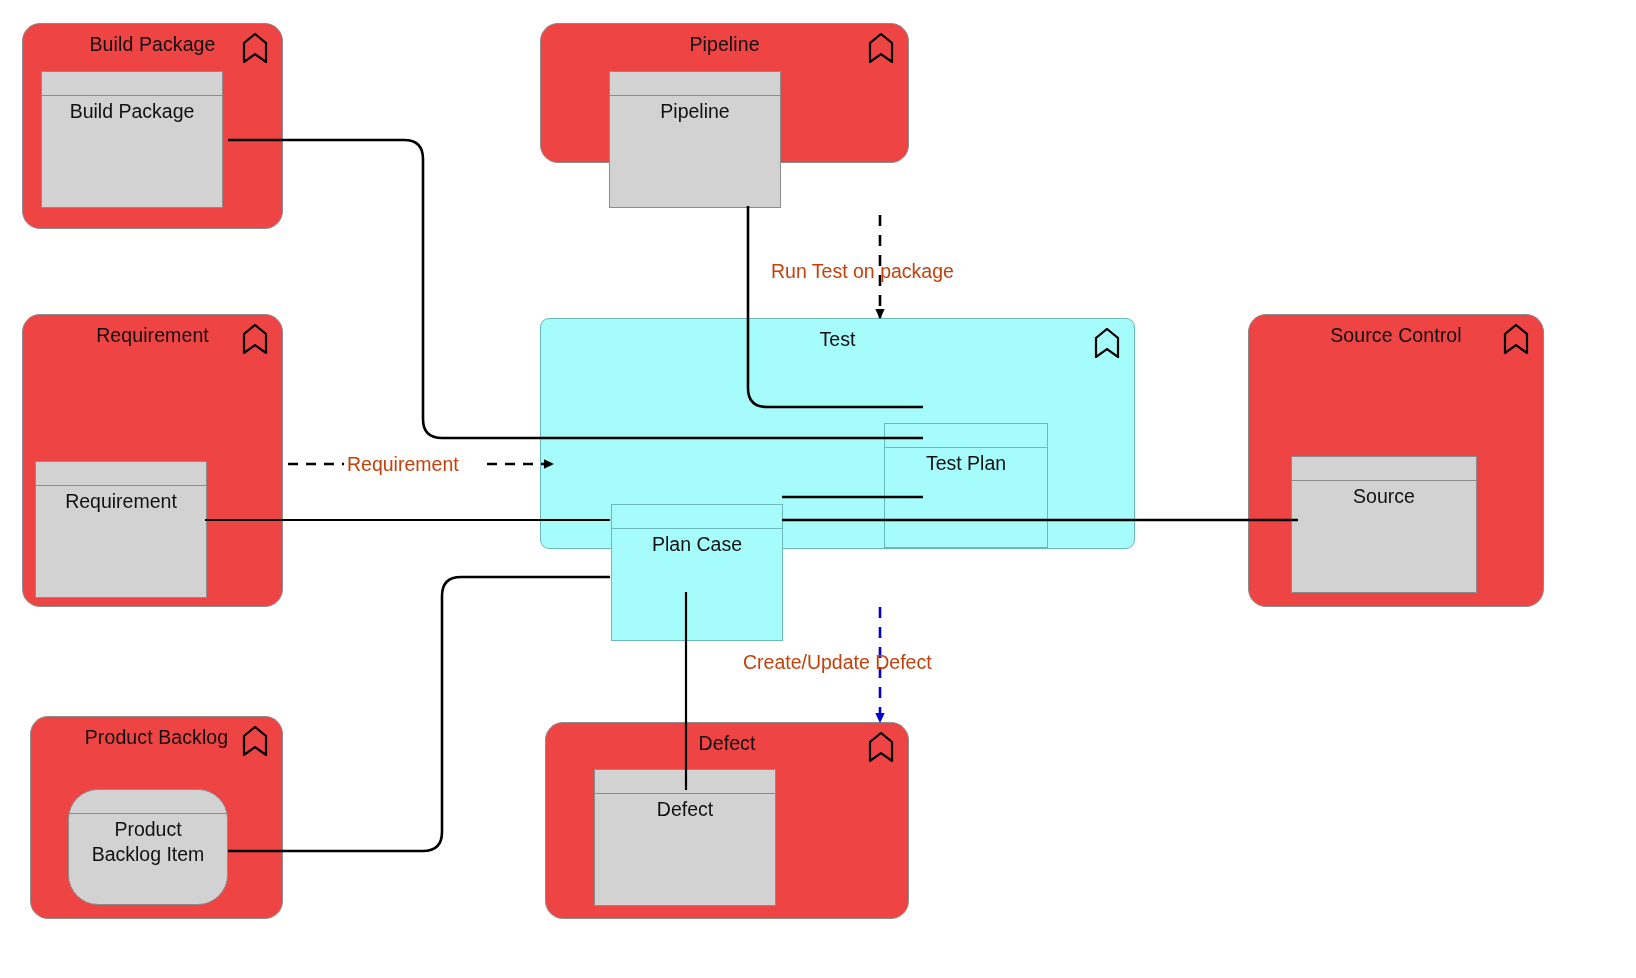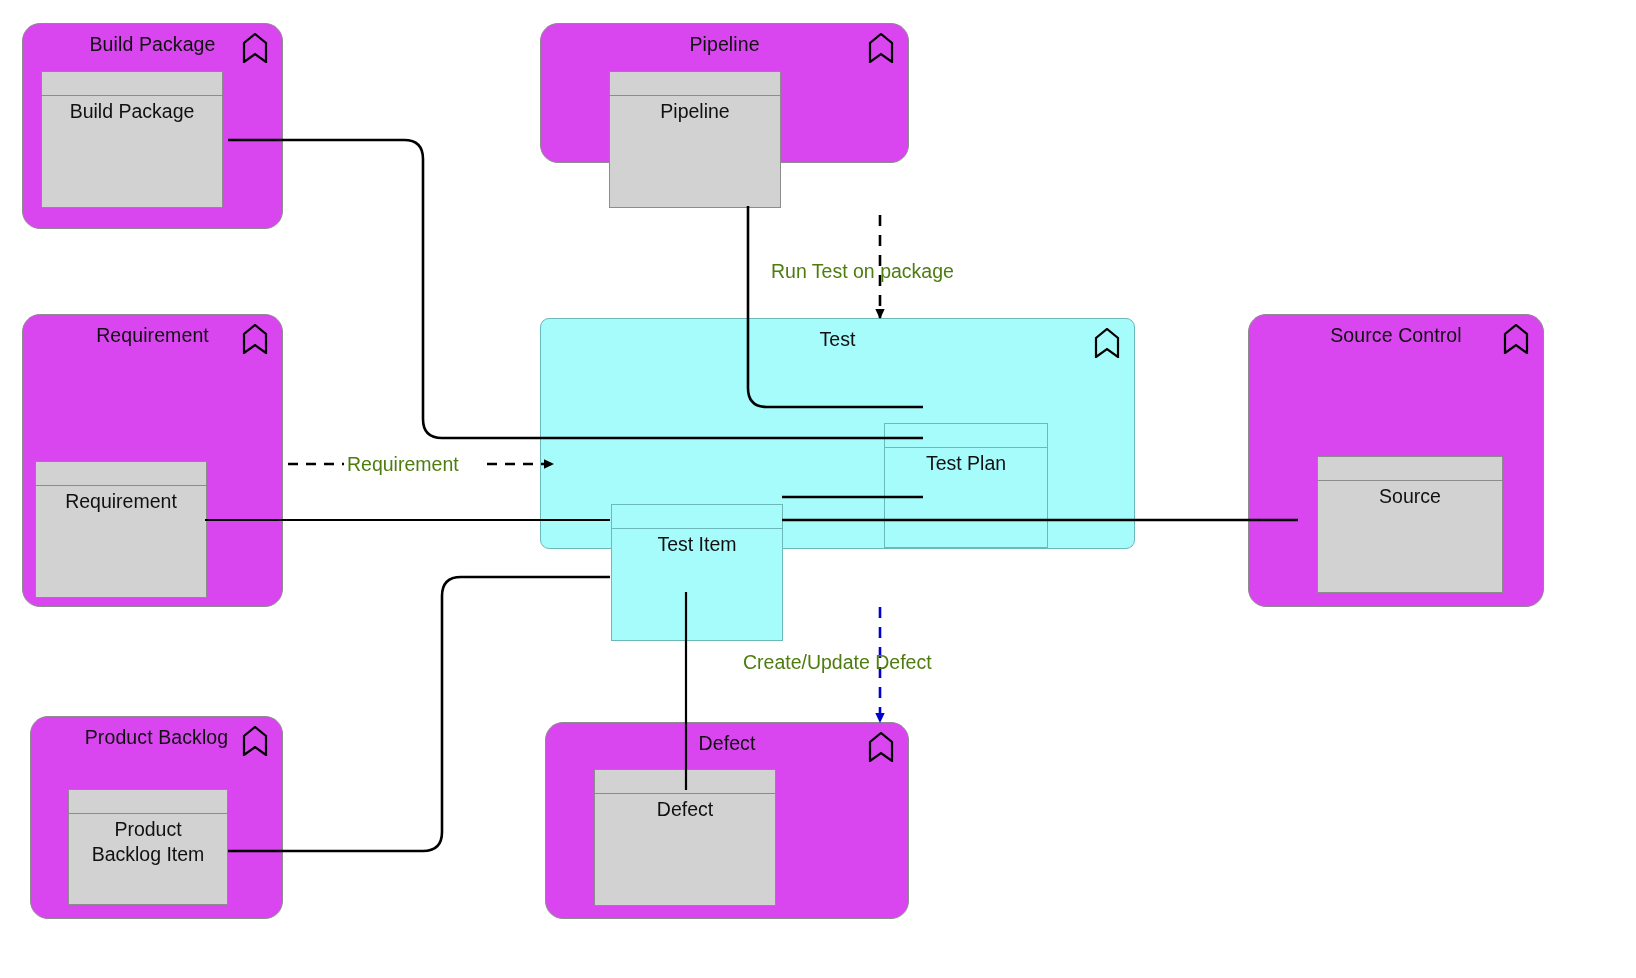--- a/index.html
+++ b/index.html
@@ -25,21 +25,21 @@
     height: 978px;
   }
   svg.edges { z-index: 5; pointer-events: none; }
 
   
   .pkg {
     position: absolute;
     box-sizing: border-box;
     border: 1.6px solid #8c8c8c;
     border-radius: 18px;
-    background: #d946ef;
+    background: #ef4444;
     z-index: 2;
   }
   .pkg.highlight {
     background: #a6fbfb;
     border-color: #6bb9bb;
   }
   .pkg-title {
     position: absolute;
     top: 8px;
     left: 0;
@@ -84,21 +84,21 @@
     color: #111111;
     line-height: 25px;
     padding-top: 3px;
     white-space: pre-line;
   }
 
   
   .edge-label {
     position: absolute;
     font-size: 19.5px;
-    color: #4d7c0f;
+    color: #c2410c;
     background: #ffffff;
     line-height: 24px;
     white-space: nowrap;
     z-index: 6;
     padding: 0 3px;
   }
   .edge-label.plain { background: transparent; }
 </style>
 </head>
 <body>
@@ -174,41 +174,41 @@
     <div class="pkg-title">Test</div>
     <svg class="pkg-icon" viewBox="0 0 26 30">
       <path d="M2,29 L2,10 L13,1 L24,10 L24,29 L13,21 Z" fill="none" stroke="#000000" stroke-width="2.2" stroke-linejoin="miter"></path>
     </svg>
     <div class="cls onhighlight" style="left:343px; top:56px; width:164px; height:125px;">
       <div class="cls-strip"></div>
       <div class="cls-label">Test Plan</div>
     </div>
     <div class="cls onhighlight" style="left:70px; top:137px; width:172px; height:137px;">
       <div class="cls-strip"></div>
-      <div class="cls-label">Test Item</div>
+      <div class="cls-label">Plan Case</div>
     </div>
   </div>
 
   <div class="pkg" style="left:1248px; top:314px; width:296px; height:293px;padding-left:16px;">
     <div class="pkg-title">Source Control</div>
     <svg class="pkg-icon" viewBox="0 0 26 30">
       <path d="M2,29 L2,10 L13,1 L24,10 L24,29 L13,21 Z" fill="none" stroke="#000000" stroke-width="2.2" stroke-linejoin="miter"></path>
     </svg>
-    <div class="cls" style="left:68px; top:141px; width:186px; height:137px;">
+    <div class="cls" style="left:42px; top:141px; width:186px; height:137px;">
       <div class="cls-strip"></div>
       <div class="cls-label">Source</div>
     </div>
   </div>
 
   <div class="pkg" style="left:30px; top:716px; width:253px; height:203px;">
     <div class="pkg-title">Product Backlog</div>
     <svg class="pkg-icon" viewBox="0 0 26 30">
       <path d="M2,29 L2,10 L13,1 L24,10 L24,29 L13,21 Z" fill="none" stroke="#000000" stroke-width="2.2" stroke-linejoin="miter"></path>
     </svg>
-    <div class="cls" style="left:37px; top:72px; width:160px; height:116px;">
+    <div class="cls" style="left:37px; top:72px; width:160px; height:116px;border-radius:30px;">
       <div class="cls-strip"></div>
       <div class="cls-label">Product
 Backlog Item</div>
     </div>
   </div>
 
   <div class="pkg" style="left:545px; top:722px; width:364px; height:197px;padding-left:32px;">
     <div class="pkg-title">Defect</div>
     <svg class="pkg-icon" viewBox="0 0 26 30">
       <path d="M2,29 L2,10 L13,1 L24,10 L24,29 L13,21 Z" fill="none" stroke="#000000" stroke-width="2.2" stroke-linejoin="miter"></path>

